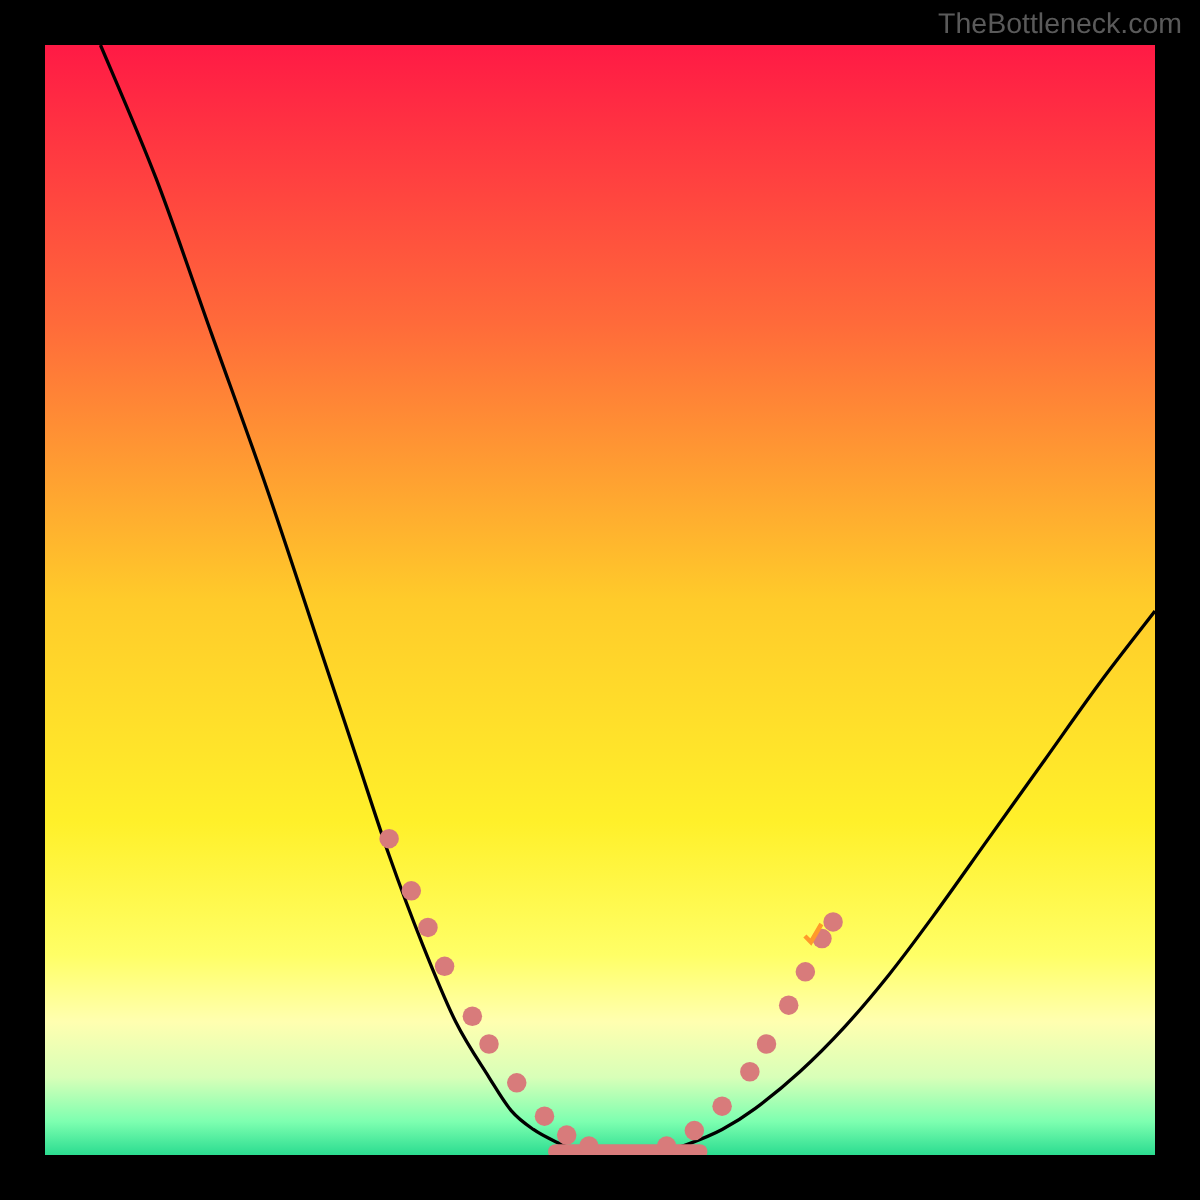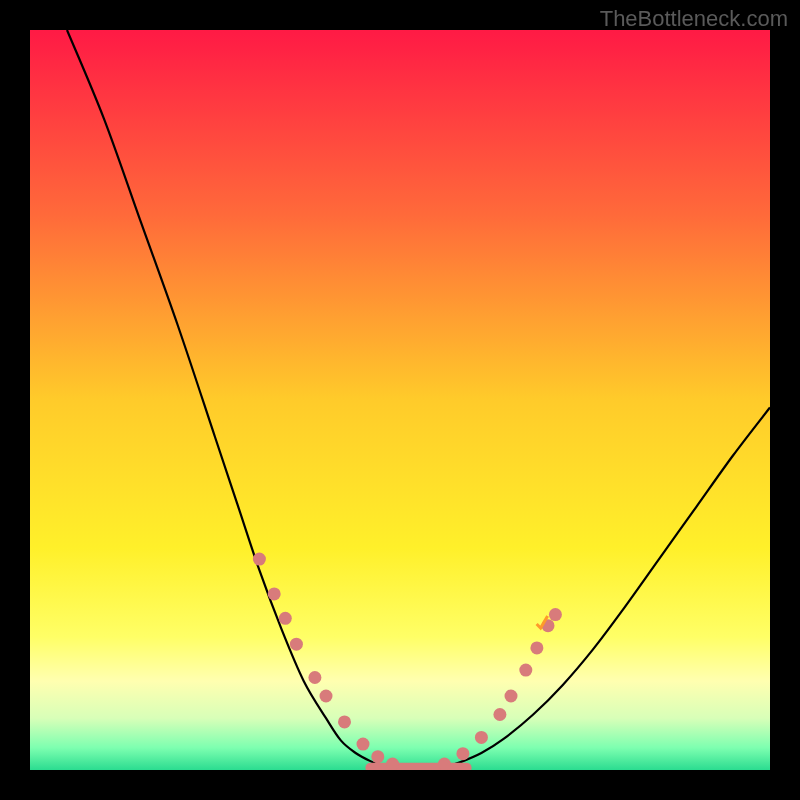--- a/index.html
+++ b/index.html
@@ -16,21 +16,21 @@
     top: 0;
     left: 0;
     width: 800px;
     height: 800px;
   }
   .watermark {
     position: absolute;
     top: 6px;
     right: 12px;
     color: #5a5a5a;
-    font-size: 22px;
+    font-size: 19px;
     font-weight: 500;
     z-index: 10;
   }
   svg {
     display: block;
   }
 </style>
 </head>
 <body>
 

